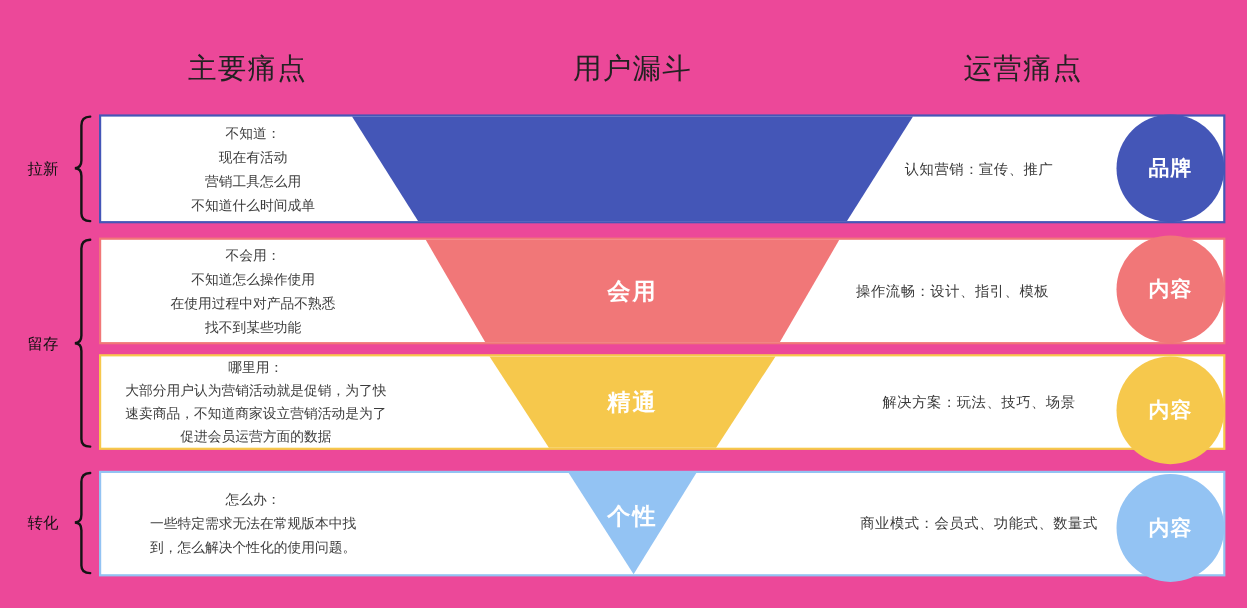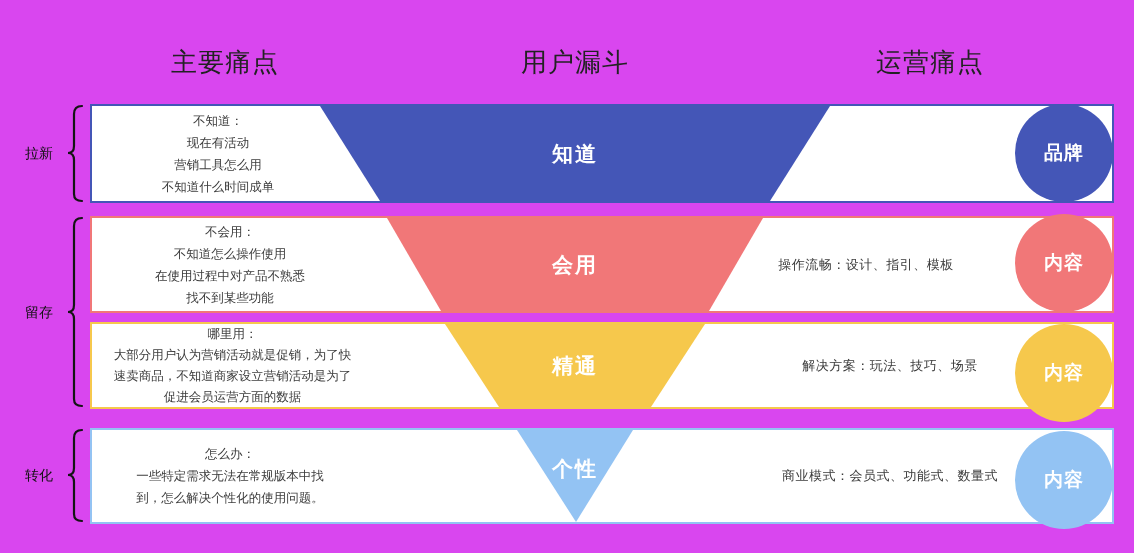--- a/index.html
+++ b/index.html
@@ -1,17 +1,17 @@
 <!DOCTYPE html>
 <html><head>
 <meta charset="utf-8">
 <style>
   html,body{margin:0;padding:0;background:#ffffff;}
   body{font-family:"Liberation Sans","DejaVu Sans",sans-serif;}
-  #canvas{position:relative;width:1134px;height:553px;background:#d946ef;overflow:hidden;}
+  #canvas{position:relative;width:1134px;height:553px;background:#ec4899;overflow:hidden;}
   .abs{position:absolute;}
   svg.layer{position:absolute;left:0;top:0;width:1134px;height:553px;pointer-events:none;}
   .hdr{font-size:26px;color:#222;text-align:center;letter-spacing:1px;}
   .side-label{font-size:14px;color:#111;text-align:center;}
   .left-text{display:flex;align-items:center;justify-content:center;text-align:center;
              font-size:12.5px;line-height:22px;color:#3c3c3c;white-space:pre-line;}
   .left-text.tight{line-height:21px;}
   .funnel-label{display:flex;align-items:center;justify-content:center;
                 font-size:21px;font-weight:bold;color:#fff;letter-spacing:2px;}
   .right-text{display:flex;align-items:center;justify-content:center;text-align:center;
@@ -50,25 +50,25 @@
     <polygon points="387,218 763,218 709,311 441,311" fill="#f17778"></polygon>
     <polygon points="445,324 705,324 651,407 499,407" fill="#f6c84c"></polygon>
     <polygon points="517,430 633,430 576,522" fill="#93c3f3"></polygon>
 
     <circle cx="1064" cy="153" r="49" fill="#4456b7"></circle>
     <circle cx="1064" cy="263" r="49" fill="#f17778"></circle>
     <circle cx="1064" cy="373" r="49" fill="#f6c84c"></circle>
     <circle cx="1064" cy="480" r="49" fill="#93c3f3"></circle>
   </svg>
 
-  <div class="abs left-text" style="left:83px;top:105px;width:270px;height:97px;">不知道：
+  <div class="abs left-text" style="left:95px;top:105px;width:270px;height:97px;">不知道：
 现在有活动
 营销工具怎么用
 不知道什么时间成单</div>
-  <div class="abs funnel-label" style="left:475px;top:105px;width:200px;height:97px;">知道</div>
+  <div class="abs right-text" style="left:740px;top:105px;width:300px;height:97px;">认知营销：宣传、推广</div>
   <div class="abs circle-label" style="left:1014px;top:138px;width:100px;height:30px;">品牌</div>
 
   <div class="abs left-text" style="left:95px;top:217px;width:270px;height:95px;">不会用：
 不知道怎么操作使用
 在使用过程中对产品不熟悉
 找不到某些功能</div>
   <div class="abs funnel-label" style="left:475px;top:217px;width:200px;height:95px;">会用</div>
   <div class="abs right-text" style="left:716px;top:217px;width:300px;height:95px;">操作流畅：设计、指引、模板</div>
   <div class="abs circle-label" style="left:1014px;top:248px;width:100px;height:30px;">内容</div>
 

